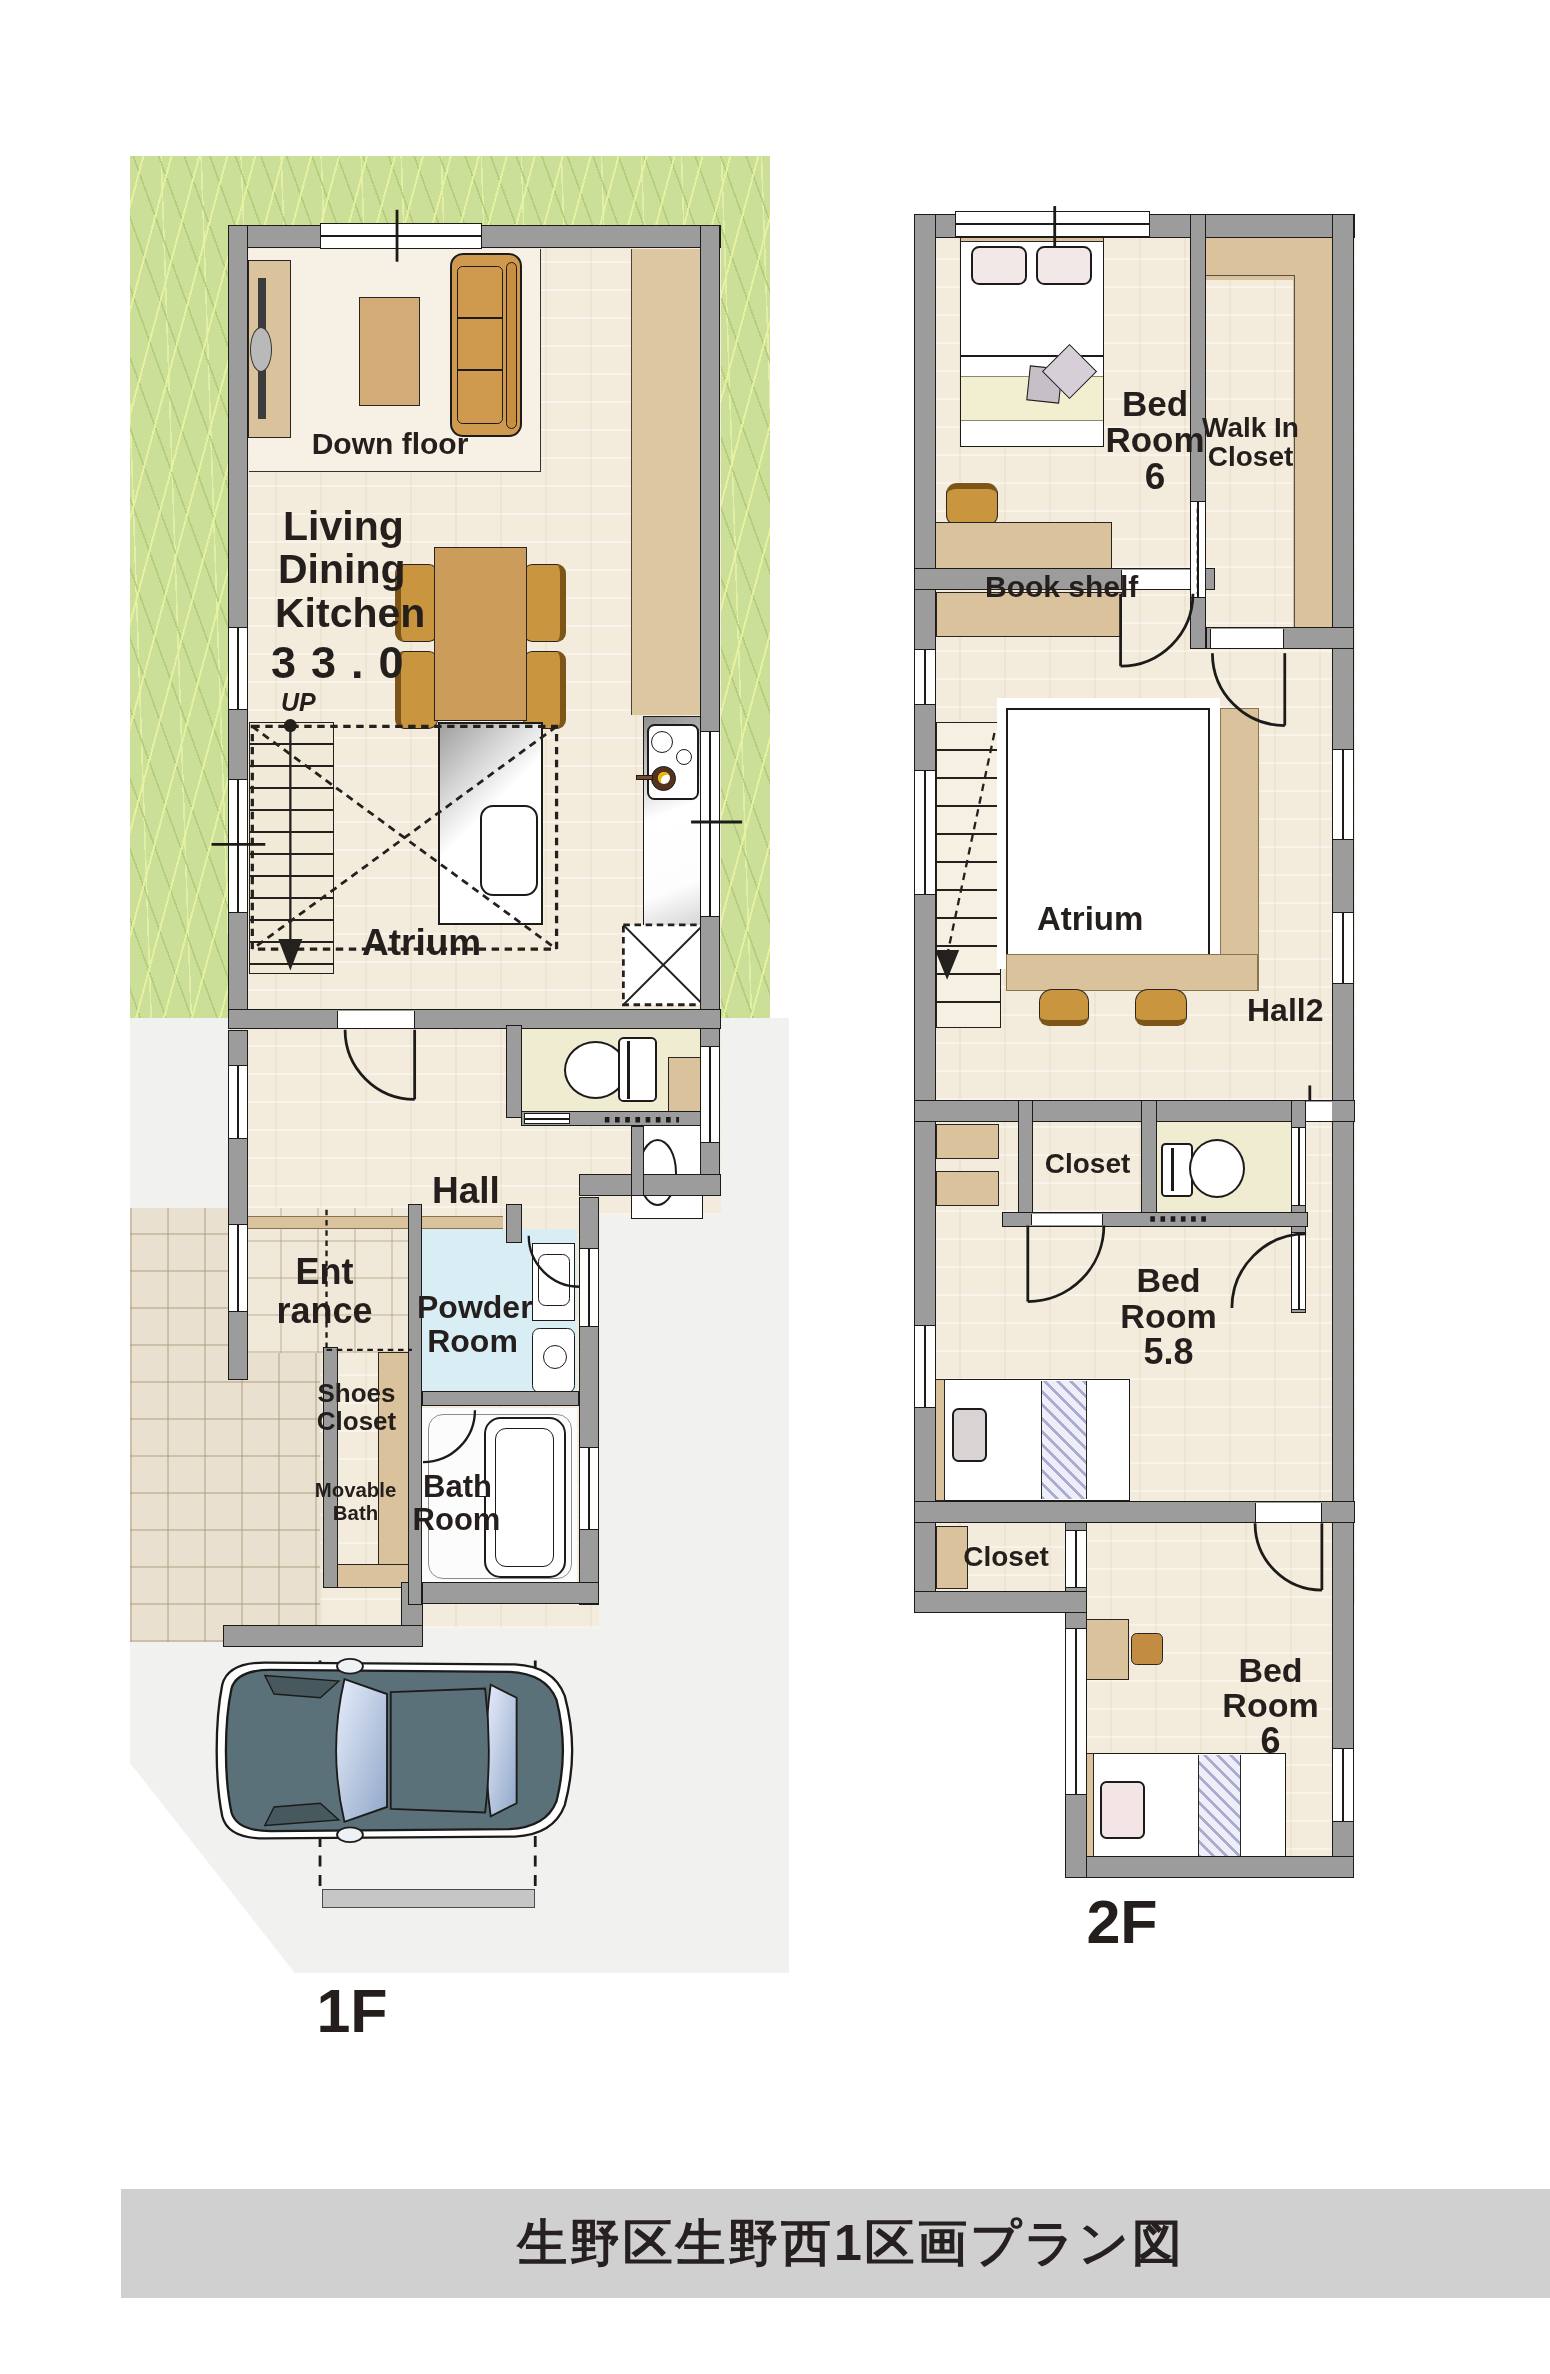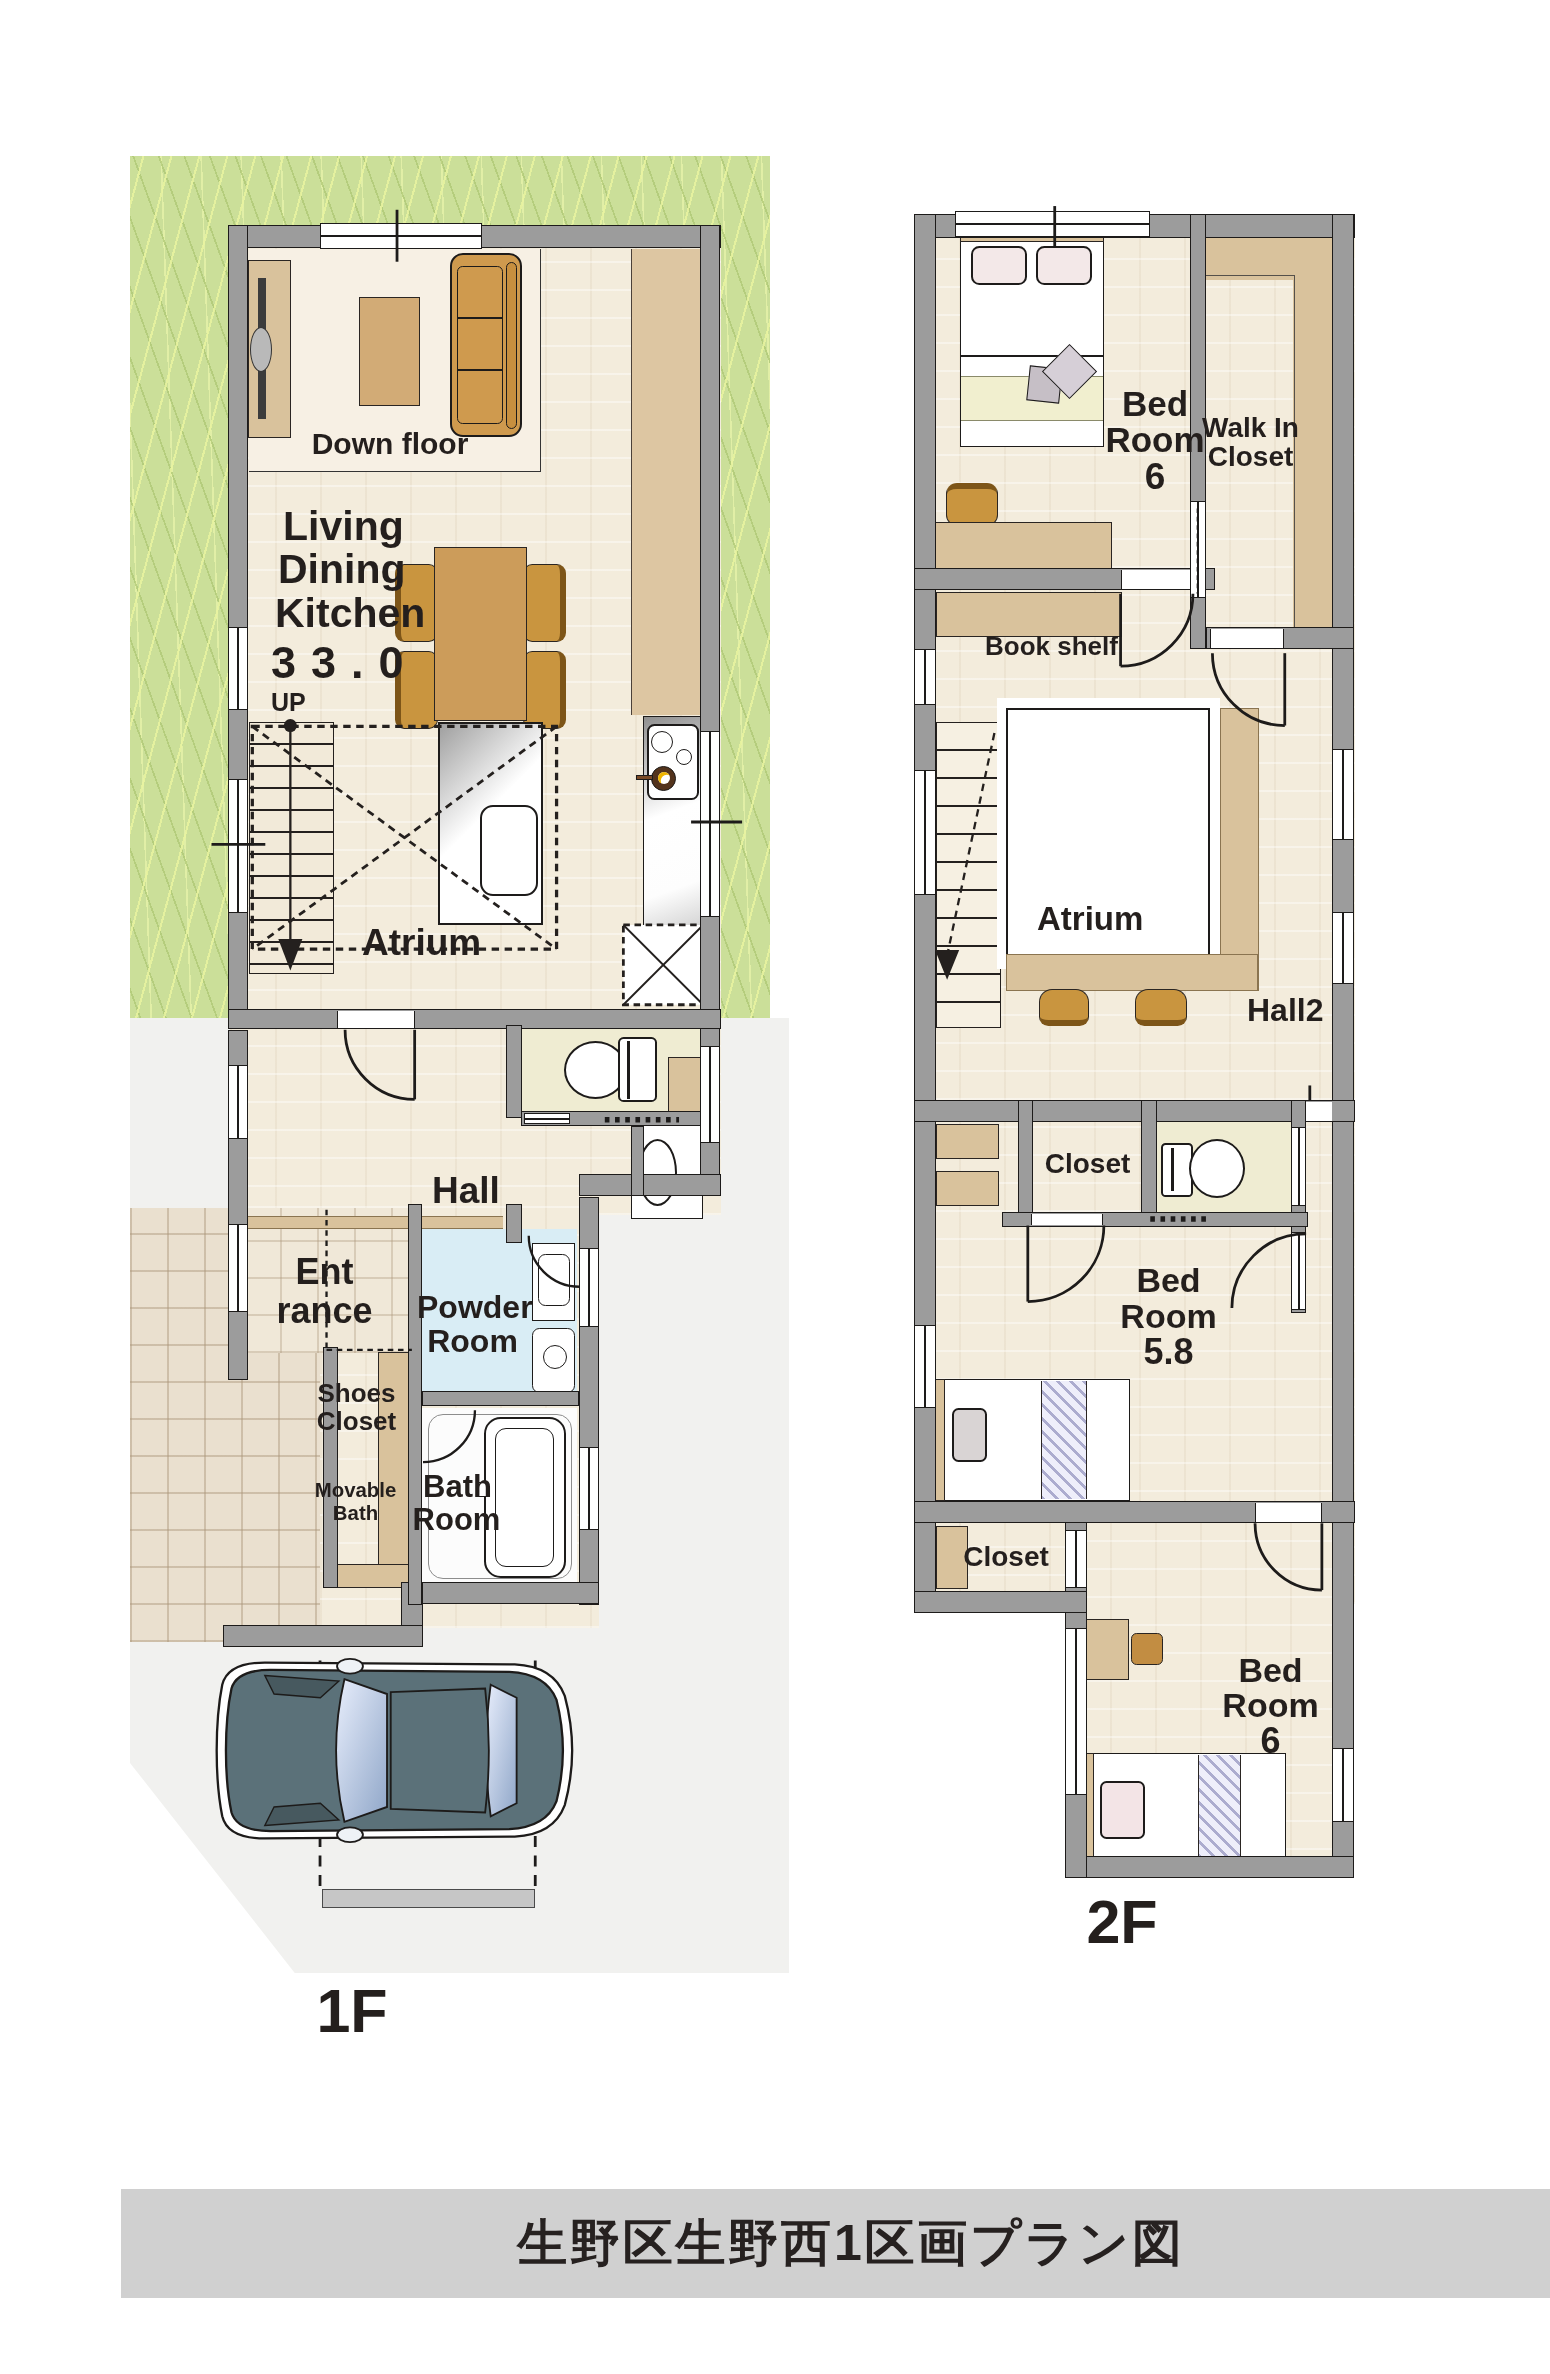--- a/index.html
+++ b/index.html
@@ -285,41 +285,41 @@
       <ellipse cx="152" cy="192" rx="14" ry="8" fill="#eef2f6" stroke="#1d1b1a" stroke-width="2"></ellipse>
     </svg>
   </div>
   <div class="abs" style="left:322px;top:1889px;width:213px;height:18.6px;background:#c6c6c6;border:1.9px solid #4a4a4a;"></div>
 
   <div class="lbl ctr" style="left:297px;top:429px;width:186px;font-size:30px;">Down floor</div>
   <div class="lbl" style="left:283px;top:506px;font-size:41px;">Living</div>
   <div class="lbl" style="left:278px;top:549px;font-size:41px;">Dining</div>
   <div class="lbl" style="left:275px;top:593px;font-size:41px;">Kitchen</div>
   <div class="lbl" style="left:271px;top:640px;font-size:45px;letter-spacing:15px;">33.0</div>
-  <div class="lbl" style="left:271px;top:690px;font-size:25px;">UP</div>
+  <div class="lbl" style="left:281px;top:690px;font-size:25px;font-style:italic;">UP</div>
   <div class="lbl" style="left:362px;top:924px;font-size:37px;">Atrium</div>
   <div class="lbl" style="left:432px;top:1172px;font-size:37px;">Hall</div>
   <div class="lbl ctr" style="left:269px;top:1254px;width:111px;font-size:36px;">Ent</div>
   <div class="lbl ctr" style="left:269px;top:1293px;width:111px;font-size:36px;">rance</div>
   <div class="lbl ctr" style="left:315px;top:1380px;width:83px;font-size:26px;">Shoes</div>
   <div class="lbl ctr" style="left:315px;top:1408px;width:83px;font-size:26px;">Closet</div>
   <div class="lbl ctr" style="left:314px;top:1480px;width:83px;font-size:20.4px;">Movable</div>
   <div class="lbl ctr" style="left:314px;top:1503px;width:83px;font-size:20.4px;">Bath</div>
   <div class="lbl ctr" style="left:417px;top:1291px;width:111px;font-size:32px;">Powder</div>
   <div class="lbl ctr" style="left:417px;top:1325px;width:111px;font-size:32px;">Room</div>
   <div class="lbl ctr" style="left:416px;top:1471px;width:83px;font-size:31px;text-align:center;">Bath</div>
   <div class="lbl ctr" style="left:410px;top:1504px;width:93px;font-size:31px;">Room</div>
   <div class="lbl ctr" style="left:278px;top:1981px;width:148px;font-size:61px;">1F</div>
 
   <div class="lbl ctr" style="left:1104px;top:386px;width:102px;font-size:35px;">Bed</div>
   <div class="lbl ctr" style="left:1104px;top:422px;width:102px;font-size:35px;">Room</div>
   <div class="lbl ctr" style="left:1104px;top:458px;width:102px;font-size:37px;">6</div>
   <div class="lbl ctr" style="left:1195px;top:414px;width:111px;font-size:28px;">Walk In</div>
   <div class="lbl ctr" style="left:1195px;top:443px;width:111px;font-size:28px;">Closet</div>
-  <div class="lbl" style="left:985px;top:633px;font-size:26px;">Book shelf</div>
+  <div class="lbl" style="left:985px;top:572px;font-size:30px;">Book shelf</div>
   <div class="lbl" style="left:1037px;top:902px;font-size:33px;">Atrium</div>
   <div class="lbl" style="left:1247px;top:994px;font-size:32px;">Hall2</div>
   <div class="lbl ctr" style="left:1033px;top:1150px;width:109px;font-size:28px;">Closet</div>
   <div class="lbl ctr" style="left:1113px;top:1263px;width:111px;font-size:34px;">Bed</div>
   <div class="lbl ctr" style="left:1113px;top:1299px;width:111px;font-size:34px;">Room</div>
   <div class="lbl ctr" style="left:1113px;top:1334px;width:111px;font-size:36px;">5.8</div>
   <div class="lbl ctr" style="left:955px;top:1543px;width:102px;font-size:28px;">Closet</div>
   <div class="lbl ctr" style="left:1215px;top:1653px;width:111px;font-size:34px;">Bed</div>
   <div class="lbl ctr" style="left:1215px;top:1688px;width:111px;font-size:34px;">Room</div>
   <div class="lbl ctr" style="left:1215px;top:1723px;width:111px;font-size:36px;">6</div>

